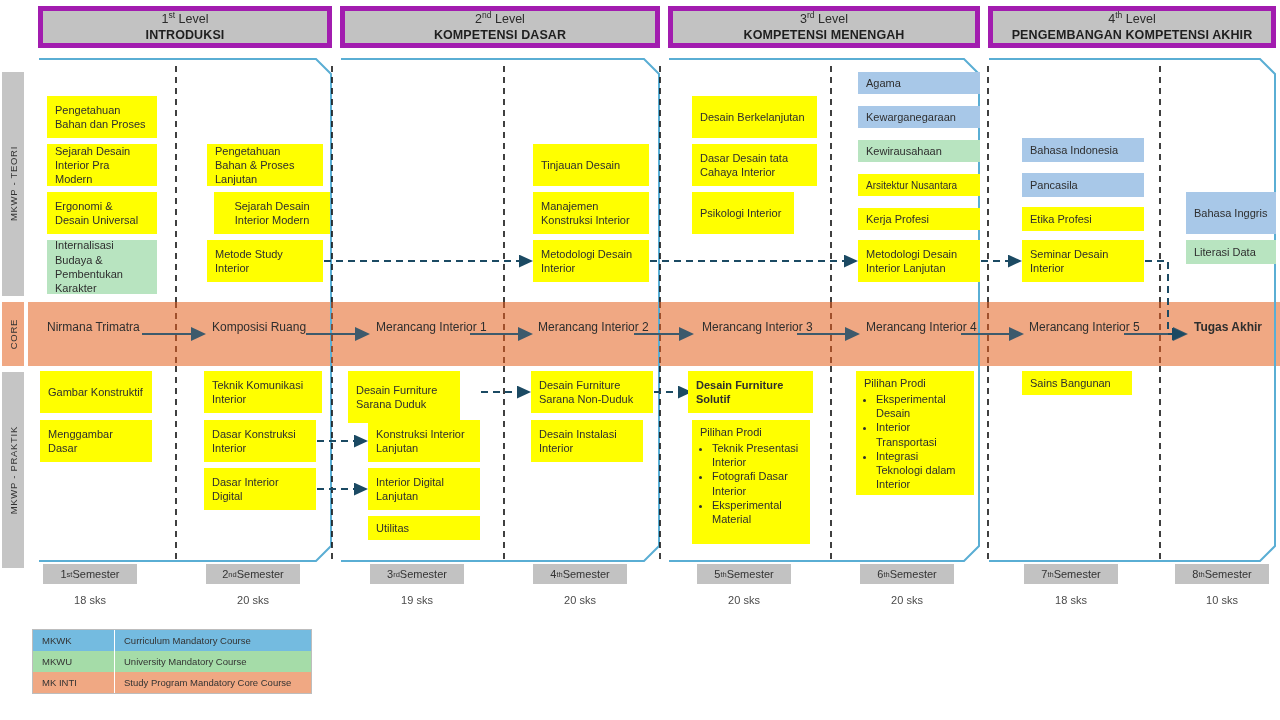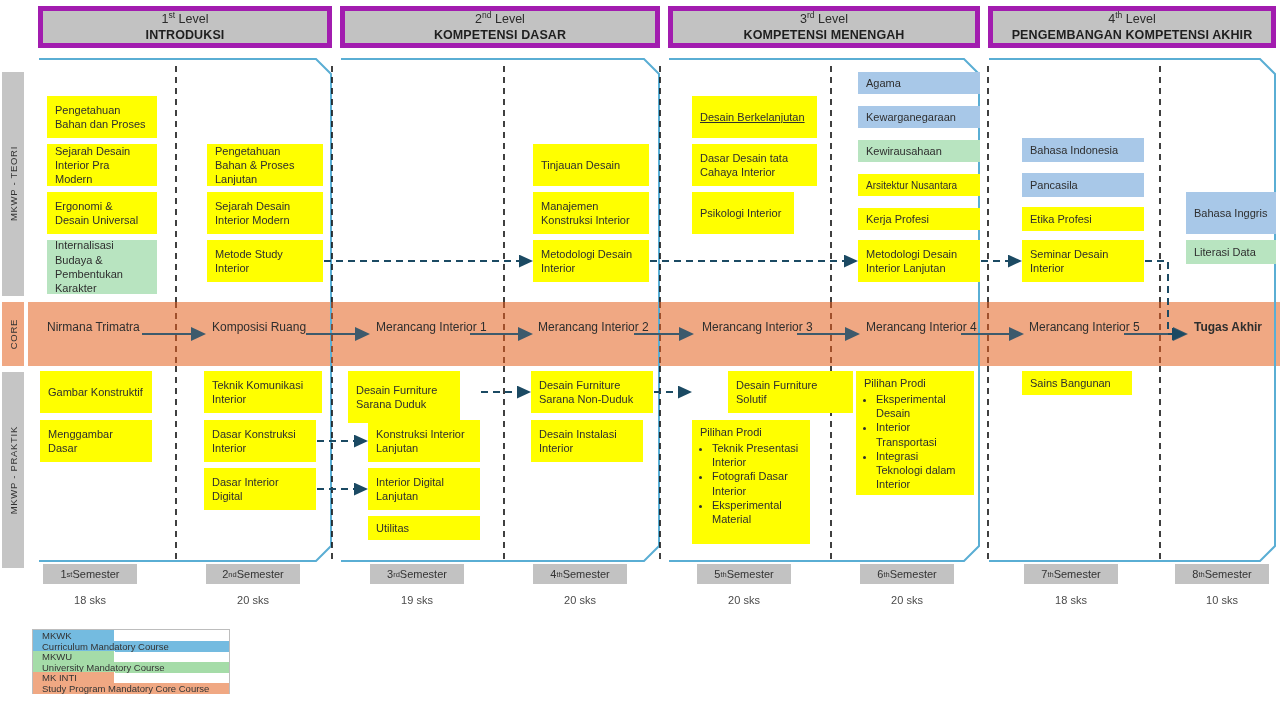--- a/index.html
+++ b/index.html
@@ -74,21 +74,21 @@
     display:flex; align-items:center; justify-content:center;
     font-size:11px; color:#333;
   }
   .sem-box sup{ font-size:7.5px; }
   .sks{
     position:absolute; text-align:center; font-size:11px; color:#4a4a4a;
   }
 
   
   .legend{ position:absolute; left:32px; top:629px; border:1px solid #bdbdbd; }
-  .legend-row{ display:flex; height:21px; align-items:stretch;flex-direction:column; }
+  .legend-row{ display:flex; height:21px; align-items:stretch; }
   .legend-key{ width:82px; display:flex; align-items:center; padding-left:9px; font-size:9.5px; color:#333; border-right:1px solid #ffffff;}
   .legend-val{ width:196px; display:flex; align-items:center; padding-left:9px; font-size:9.5px; color:#333; }
   .lg-mkwk .legend-key,.lg-mkwk .legend-val{ background:#74bbe0; }
   .lg-mkwu .legend-key,.lg-mkwu .legend-val{ background:#a5dca8; }
   .lg-mkwp .legend-key,.lg-mkwp .legend-val{ background:#ffff00; }
   .lg-inti .legend-key,.lg-inti .legend-val{ background:#f0a883; }
 </style>
 </head>
 <body>
 
@@ -222,36 +222,36 @@
       </div>
       <div class="course mkwp" style="left: 47px; top: 192px; width: 110px; height: 42px;">
         <span>Ergonomi &amp; Desain Universal</span>
       </div>
       <div class="course mkwu" style="left: 47px; top: 240px; width: 110px; height: 54px;">
         <span>Internalisasi Budaya &amp; Pembentukan Karakter</span>
       </div>
       <div class="course mkwp" style="left: 207px; top: 144px; width: 116px; height: 42px;">
         <span>Pengetahuan Bahan &amp; Proses Lanjutan</span>
       </div>
-      <div class="course mkwp" style="left: 207px; top: 192px; width: 116px; height: 42px;">
+      <div class="course mkwp" style="left: 214px; top: 192px; width: 116px; height: 42px; text-align: center;">
         <span>Sejarah Desain Interior Modern</span>
       </div>
       <div class="course mkwp" style="left: 207px; top: 240px; width: 116px; height: 42px;">
         <span>Metode Study Interior</span>
       </div>
       <div class="course mkwp" style="left: 533px; top: 144px; width: 116px; height: 42px;">
         <span>Tinjauan Desain</span>
       </div>
       <div class="course mkwp" style="left: 533px; top: 192px; width: 116px; height: 42px;">
         <span>Manajemen Konstruksi Interior</span>
       </div>
       <div class="course mkwp" style="left: 533px; top: 240px; width: 116px; height: 42px;">
         <span>Metodologi Desain Interior</span>
       </div>
-      <div class="course mkwp" style="left: 692px; top: 96px; width: 125px; height: 42px; text-decoration: underline;">
+      <div class="course mkwp" style="left: 692px; top: 96px; width: 125px; height: 42px;">
         <span>Desain Berkelanjutan</span>
       </div>
       <div class="course mkwp" style="left: 692px; top: 144px; width: 125px; height: 42px;">
         <span>Dasar Desain tata Cahaya Interior</span>
       </div>
       <div class="course mkwp" style="left: 692px; top: 192px; width: 102px; height: 42px;">
         <span>Psikologi Interior</span>
       </div>
       <div class="course mkwk" style="left: 858px; top: 72px; width: 122px; height: 22px;">
         <span>Agama</span>
@@ -327,21 +327,21 @@
       </div>
       <div class="course mkwp" style="left: 368px; top: 516px; width: 112px; height: 24px;">
         <span>Utilitas</span>
       </div>
       <div class="course mkwp" style="left: 531px; top: 371px; width: 122px; height: 42px;">
         <span>Desain Furniture Sarana Non-Duduk</span>
       </div>
       <div class="course mkwp" style="left: 531px; top: 420px; width: 112px; height: 42px;">
         <span>Desain Instalasi Interior</span>
       </div>
-      <div class="course mkwp" style="left: 728px; top: 371px; width: 125px; height: 42px;">
+      <div class="course mkwp" style="left: 688px; top: 371px; width: 125px; height: 42px; font-weight: bold;">
         <span>Desain Furniture Solutif</span>
       </div>
       <div class="course mkwp top" style="left: 692px; top: 420px; width: 118px; height: 124px;">
         <div>
           <div>Pilihan Prodi</div>
           <ul>
             <li>Teknik Presentasi Interior</li>
             <li>Fotografi Dasar Interior</li>
             <li>Eksperimental Material</li>
           </ul>

